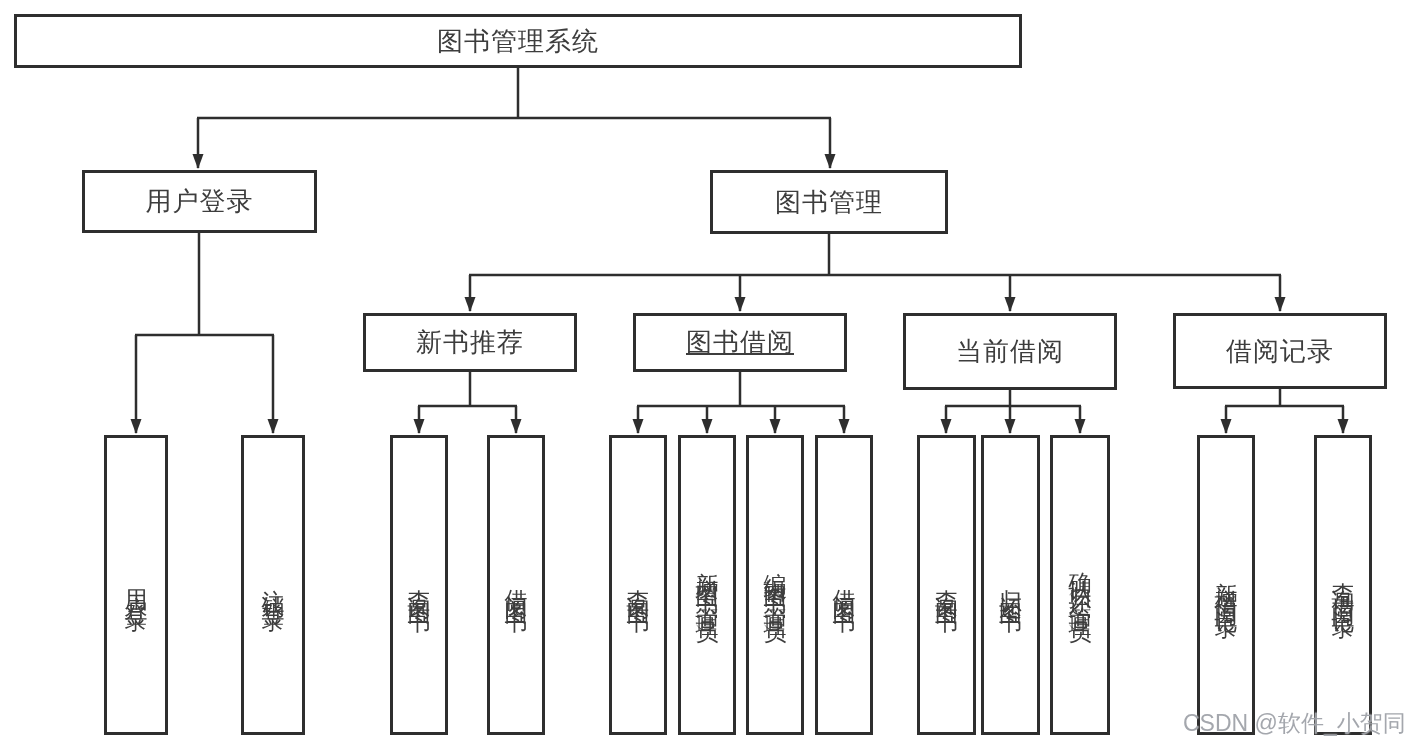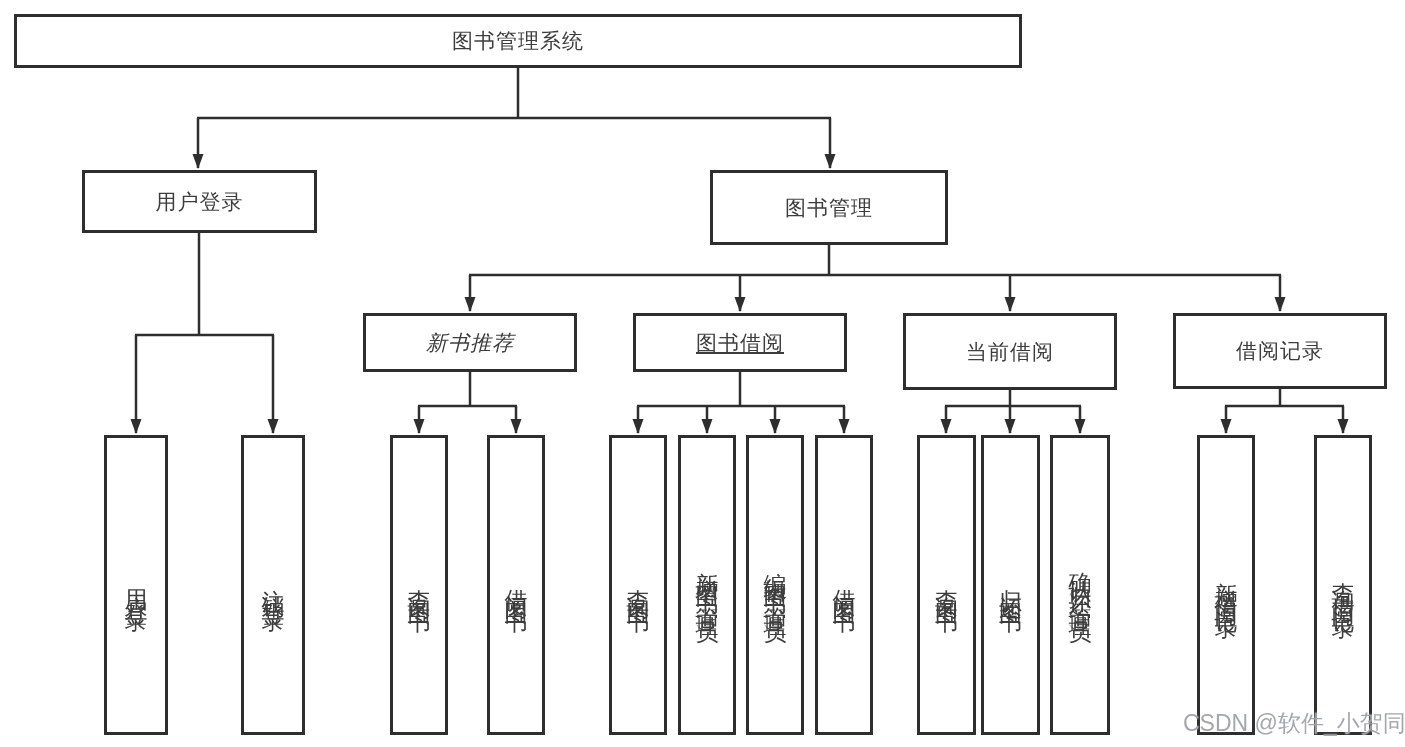--- a/index.html
+++ b/index.html
@@ -15,21 +15,21 @@
   .node {
     position: absolute;
     box-sizing: border-box;
     border: 3px solid #2e2e2e;
     background: #ffffff;
     color: #3d3d3d;
     display: flex;
     align-items: center;
     justify-content: center;
   }
-  .h-node { font-size: 21px; letter-spacing: 1px; white-space: nowrap; }
+  .h-node { font-size: 26px; letter-spacing: 1px; white-space: nowrap; }
   .v-node .v-text {
     writing-mode: vertical-rl;
     text-orientation: mixed;
     font-size: 23px;
     line-height: 1;
     letter-spacing: 7px;
   }
   .watermark {
     position: absolute;
     left: 1183px;
@@ -91,23 +91,23 @@
       <path d="M1280 372 V406"></path>
       <path d="M1225 406 H1344"></path>
       <path d="M1226 406 V433" marker-end="url(#arrow)"></path>
       <path d="M1343 406 V433" marker-end="url(#arrow)"></path>
     </g>
   </svg>
 
   <div class="node h-node" style="left:14px; top:14px; width:1008px; height:54px;">图书管理系统</div>
 
   <div class="node h-node" style="left:82px; top:170px; width:235px; height:63px;">用户登录</div>
-  <div class="node h-node" style="left:710px; top:170px; width:238px; height:75px;">图书管理</div>
+  <div class="node h-node" style="left:710px; top:170px; width:238px; height:64px;">图书管理</div>
 
-  <div class="node h-node" style="left:363px; top:313px; width:214px; height:59px;font-style:italic;">新书推荐</div>
+  <div class="node h-node" style="left:363px; top:313px; width:214px; height:59px;">新书推荐</div>
   <div class="node h-node" style="left:633px; top:313px; width:214px; height:59px;text-decoration:underline;">图书借阅</div>
   <div class="node h-node" style="left:903px; top:313px; width:214px; height:77px;">当前借阅</div>
   <div class="node h-node" style="left:1173px; top:313px; width:214px; height:76px;">借阅记录</div>
 
   <div class="node v-node" style="left:104px; top:435px; width:64px; height:300px;">
     <span class="v-text">用户登录</span>
   </div>
   <div class="node v-node" style="left:241px; top:435px; width:64px; height:300px;">
     <span class="v-text">注销登录</span>
   </div>

